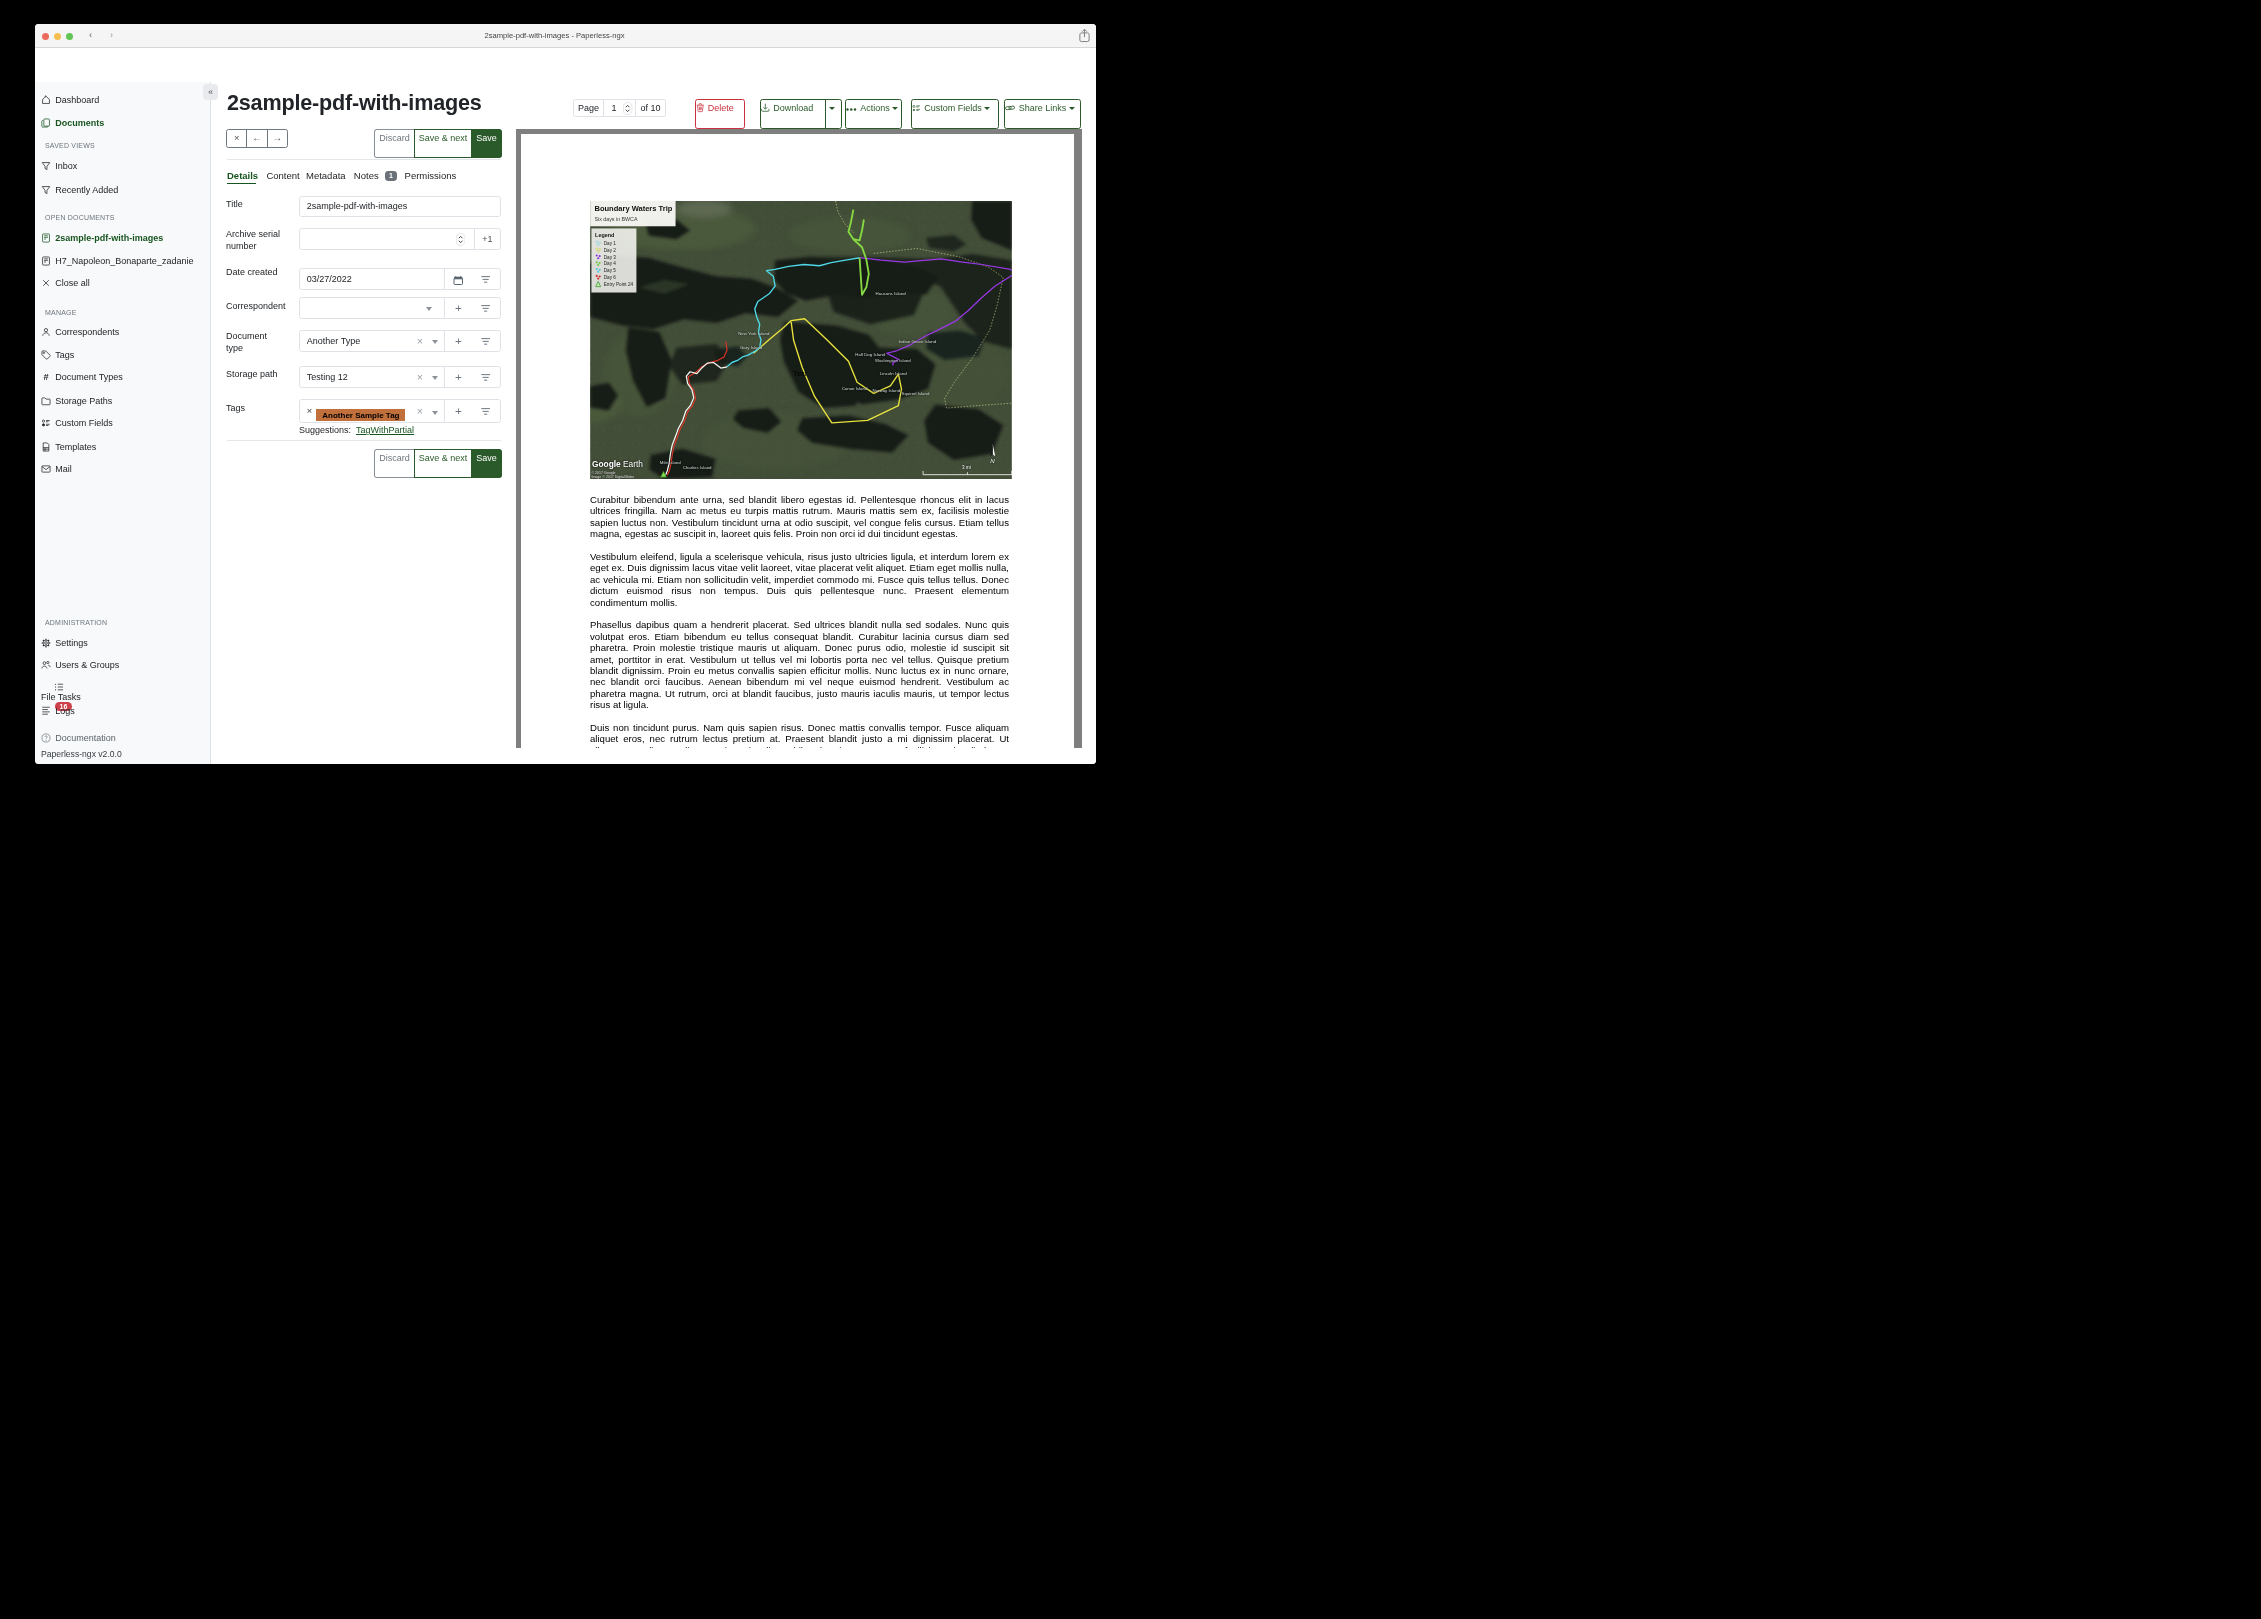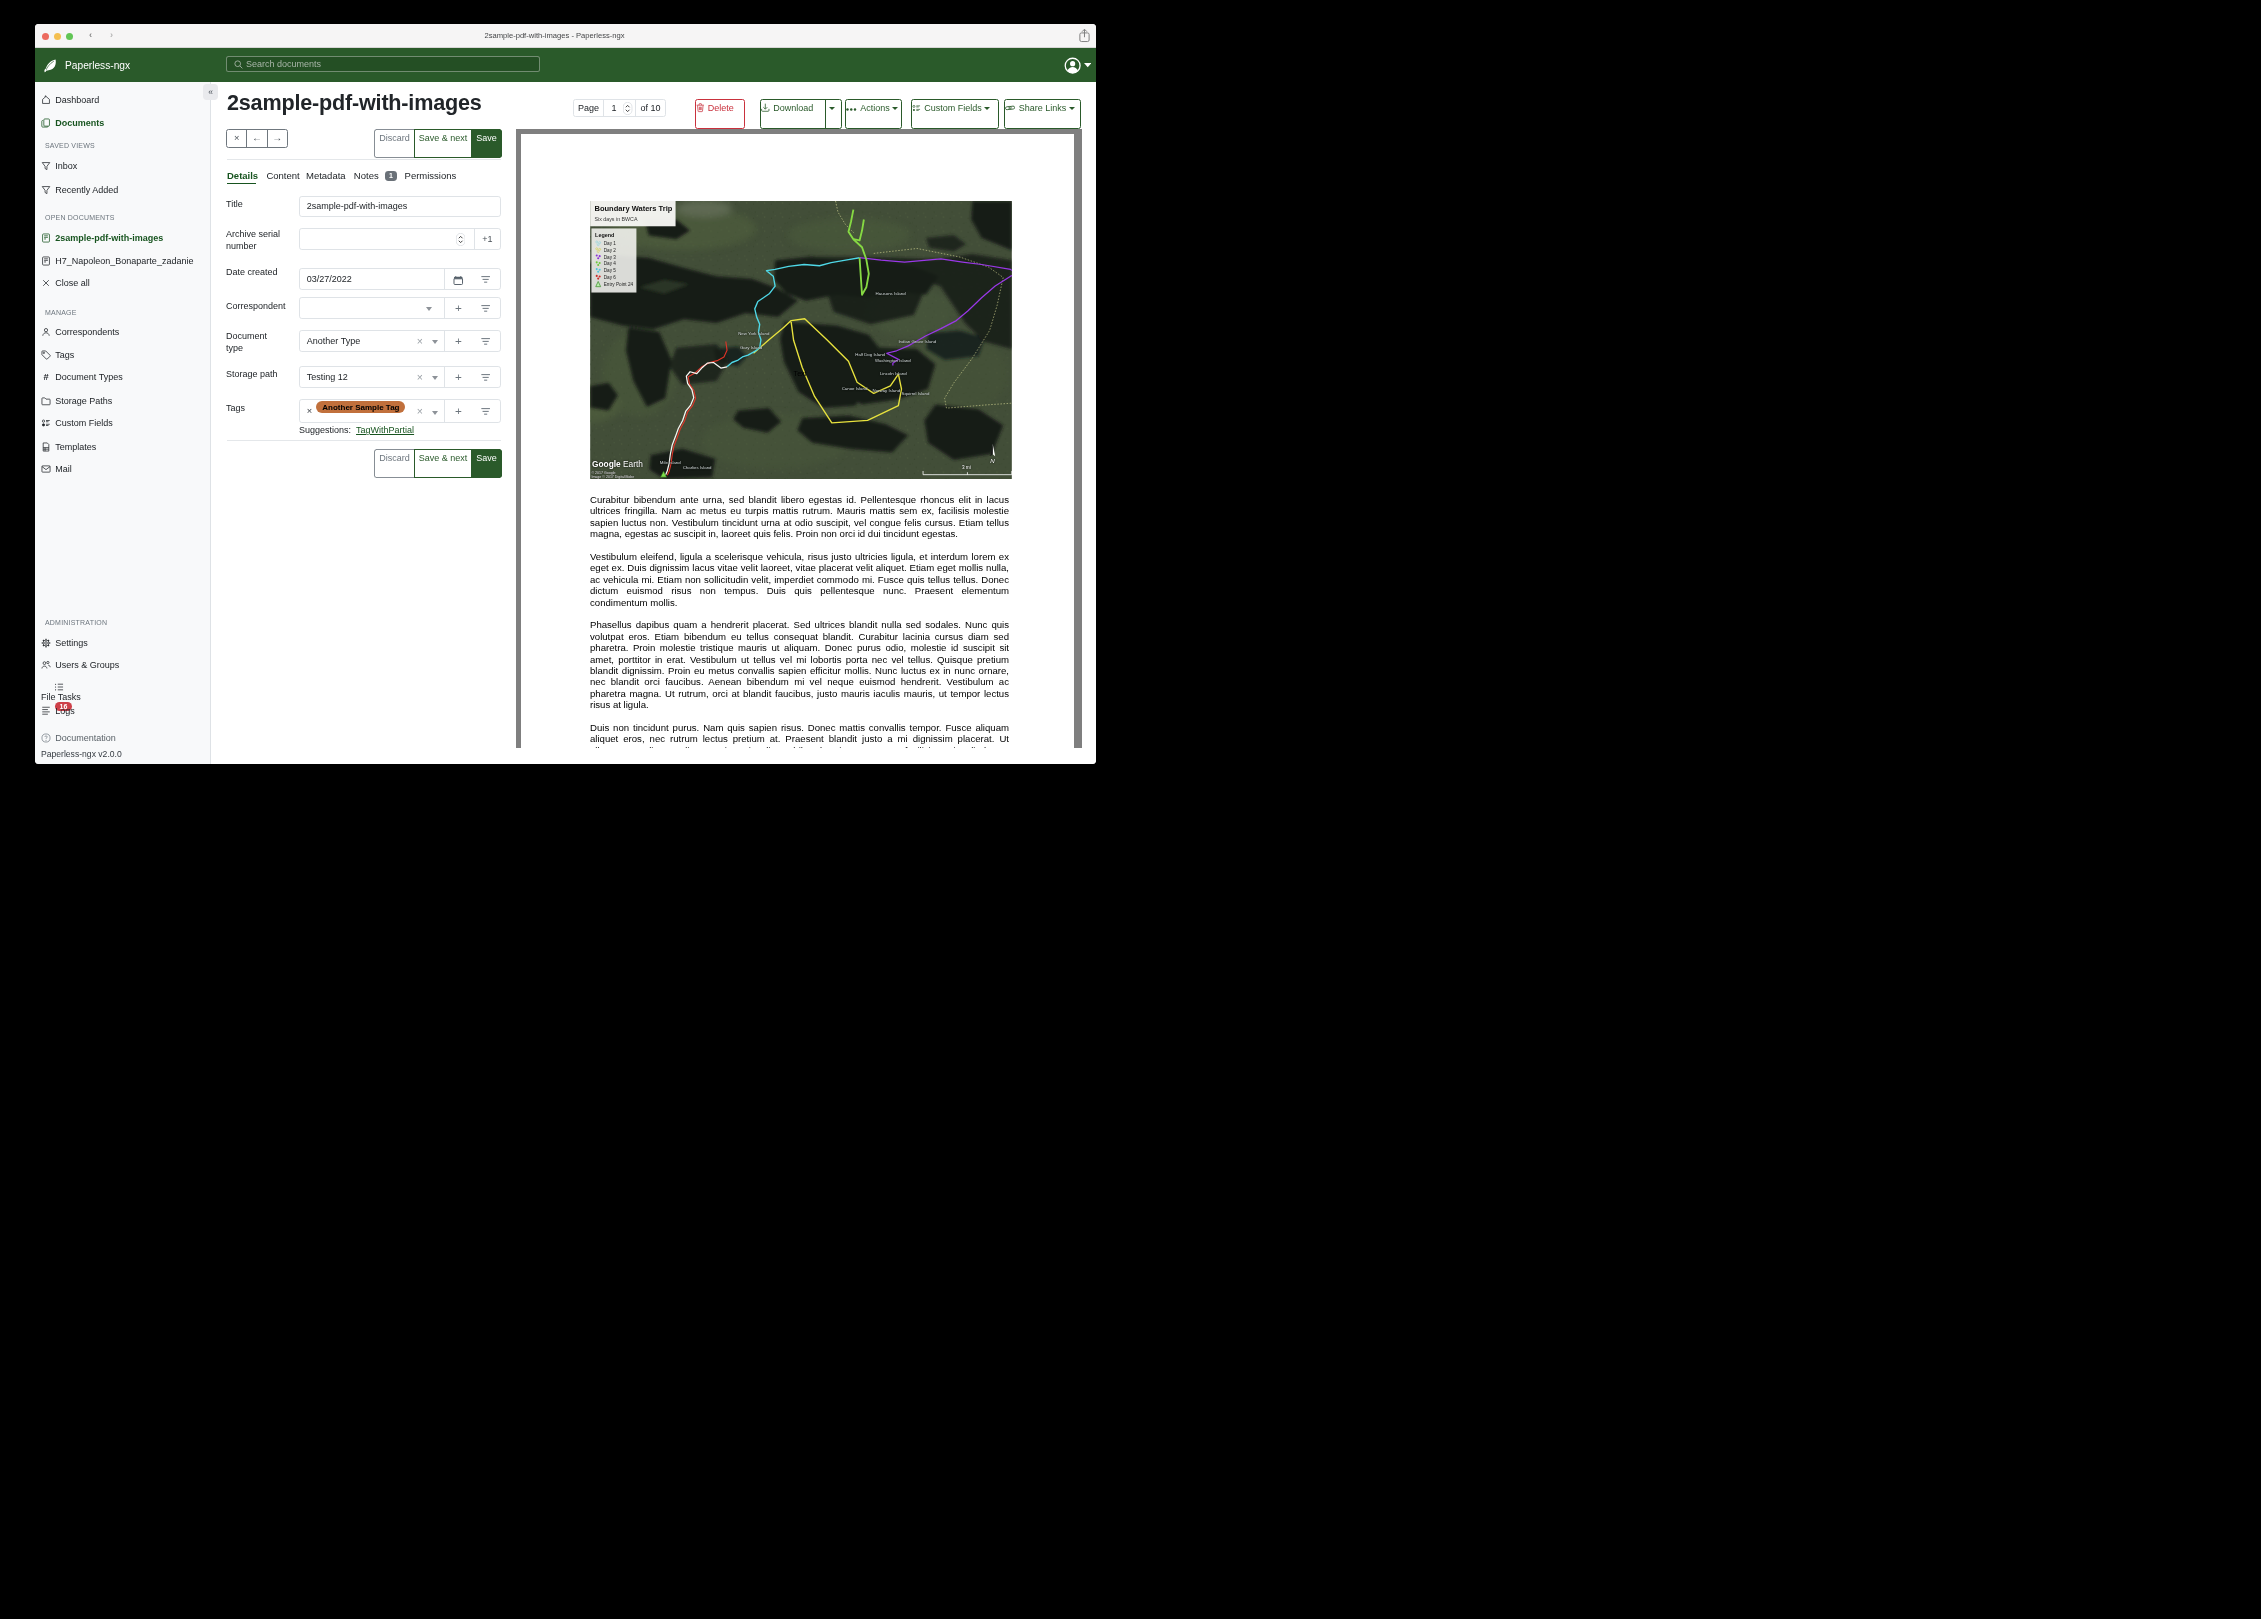--- a/index.html
+++ b/index.html
@@ -58,41 +58,20 @@
     <div class="tl" style="left:31px;background:#61c555;"></div>
     <div class="navarr" style="left:54px;">‹</div>
     <div class="navarr" style="left:75px;color:#b5b5b5;">›</div>
     <div class="title">2sample-pdf-with-images - Paperless-ngx</div>
     <svg style="position:absolute;left:1043px;top:4.3px;" width="13.6" height="16" viewBox="0 0 22 26">
       <g stroke="#7f7f7f" stroke-width="1.6" fill="none">
         <rect x="3" y="8" width="15" height="14" rx="2.5"></rect>
         <path d="M10.5 15 V 2.5 M6.5 6 L10.5 2 L14.5 6"></path>
       </g>
     </svg>
-  </div>
-  <div id="nav">
-    <svg style="position:absolute;left:9.3px;top:11.7px;" width="12.3" height="13.6" viewBox="0 0 20 22">
-      <path d="M1.5 21 C3 12 7.5 3 18.8 0.6 C20.5 8.5 17.5 16.8 7.5 18.3 C4.8 18.7 2.8 19.7 1.5 21 Z" fill="#fff"></path>
-      <path d="M2 20.5 C4.5 14 9 7.5 16 3.5" stroke="#2a5a2a" stroke-width="1.1" fill="none"></path>
-      <path d="M1 21.5 C0.2 18.5 0.8 16.8 2.8 15.8 C4.2 17.5 3.8 19.8 2.2 21.2 Z" fill="#fff"></path>
-    </svg>
-    <div id="brand">Paperless-ngx</div>
-    <div id="search">Search documents</div>
-    <svg style="position:absolute;left:199px;top:12.3px;" width="9.3" height="9.3" viewBox="0 0 15 15">
-        <circle cx="6" cy="6" r="4.6" fill="none" stroke="#a8b5a8" stroke-width="1.4"></circle>
-        <path d="M9.5 9.5 L13.5 13.5" stroke="#a8b5a8" stroke-width="1.4"></path>
-      </svg>
-    <svg style="position:absolute;left:1029px;top:9px;" width="17.3" height="17.3" viewBox="0 0 28 28">
-      <circle cx="14" cy="14" r="12" fill="none" stroke="#fff" stroke-width="2.1"></circle>
-      <circle cx="14" cy="10.8" r="4.2" fill="#fff"></circle>
-      <path d="M5.4 22.7 C7 17.7 10.5 16.1 14 16.1 C17.5 16.1 21 17.7 22.6 22.7 C20.4 24.9 17.4 26 14 26 C10.6 26 7.6 24.9 5.4 22.7 Z" fill="#fff"></path>
-    </svg>
-    <svg style="position:absolute;left:1049px;top:15px;" width="7.4" height="5" viewBox="0 0 12 8">
-        <path d="M0 0 H12 L6 7 Z" fill="#fff"></path>
-      </svg>
   </div>
   <div id="side">
     <div class="sitem" style="top:11.7px;">
         <svg class="ii" width="10" height="10" viewBox="0 0 16 16">
           <path d="M2.5 7 L8 2.2 L13.5 7 V13.5 H2.5 Z M6.5 2.8 V1.5 H8.2" fill="none" stroke="#212529" stroke-width="1.2" stroke-linejoin="round"></path>
         </svg>
         <span>Dashboard</span>
       </div>
     <div class="sitem" style="top:35px;color:#17541f;font-weight:bold;">
         <svg class="ii" width="10" height="10" viewBox="0 0 16 16">
@@ -400,21 +379,21 @@
           <g stroke="#55606a" stroke-width="1.4">
             <path d="M0.5 1 H14.5 M2.5 5.5 H12.5 M5 10 H10"></path>
           </g>
         </svg>
     </div>
   </div>
 
   <div class="flabel" style="top:378px;">Tags</div>
   <div class="finput" style="top:375px;height:24px;">
     <span style="position:absolute;left:6.8px;top:5.6px;color:#343a40;font-size:9.3px;">×</span>
-    <span style="position:absolute;left:16.4px;top:1px;background:#c1703c;color:#000;font-weight:bold;font-size:8px;border-radius:6px;padding:1.5px 5.9px 1.9px;">Another Sample Tag</span>
+    <span style="position:absolute;left:16.4px;top:9px;background:#c1703c;color:#000;font-weight:bold;font-size:8px;border-radius:0;padding:1.5px 5.9px 1.9px;">Another Sample Tag</span>
     <span style="position:absolute;right:77px;top:5px;color:#9aa0a6;font-size:10.5px;">×</span>
     <span class="caret2" style="position:absolute;right:62px;top:10.5px;"></span>
     <div class="fcell" style="right:28px;width:28px;border-left:0.6px solid #dfe3e7;font-size:11.7px;color:#6c757d;line-height:22px;">+</div>
     <div class="fcell" style="right:0;width:28px;">
       <svg style="margin-top:8px;" width="9.3" height="7.4" viewBox="0 0 15 12">
           <g stroke="#55606a" stroke-width="1.4">
             <path d="M0.5 1 H14.5 M2.5 5.5 H12.5 M5 10 H10"></path>
           </g>
         </svg>
     </div>

